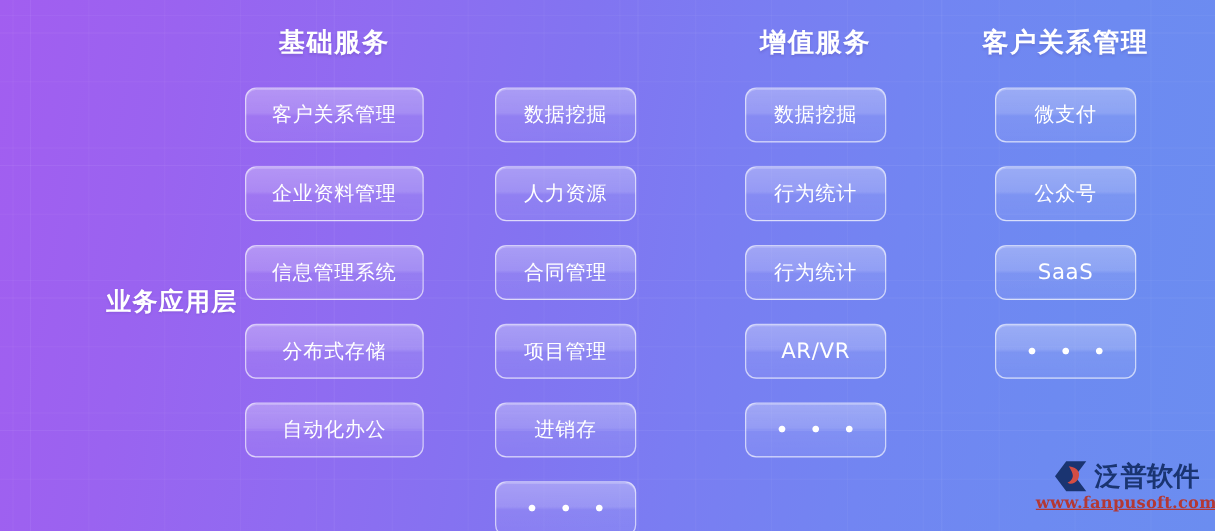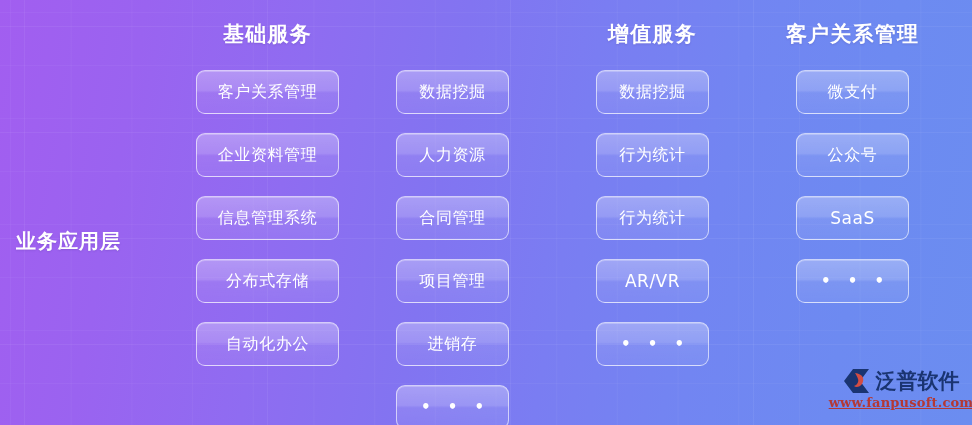--- a/index.html
+++ b/index.html
@@ -51,28 +51,27 @@
     letter-spacing: 1.2px;
     white-space: nowrap;
     text-align: center;
     text-shadow: 0 1px 2px rgba(60,40,120,0.18);
   }
 
   .layer-label {
     position: absolute;
     left: 0;
     width: 190px;
-    text-align: left;
+    text-align: right;
     color: #ffffff;
     font-size: 20px;
     font-weight: 700;
     letter-spacing: 1px;
     white-space: nowrap;
     text-shadow: 0 1px 2px rgba(60,40,120,0.18);
-    padding-left: 16px;
   }
 
   .column {
     position: absolute;
     display: flex;
     flex-direction: column;
   }
 
   .pill {
     position: relative;

